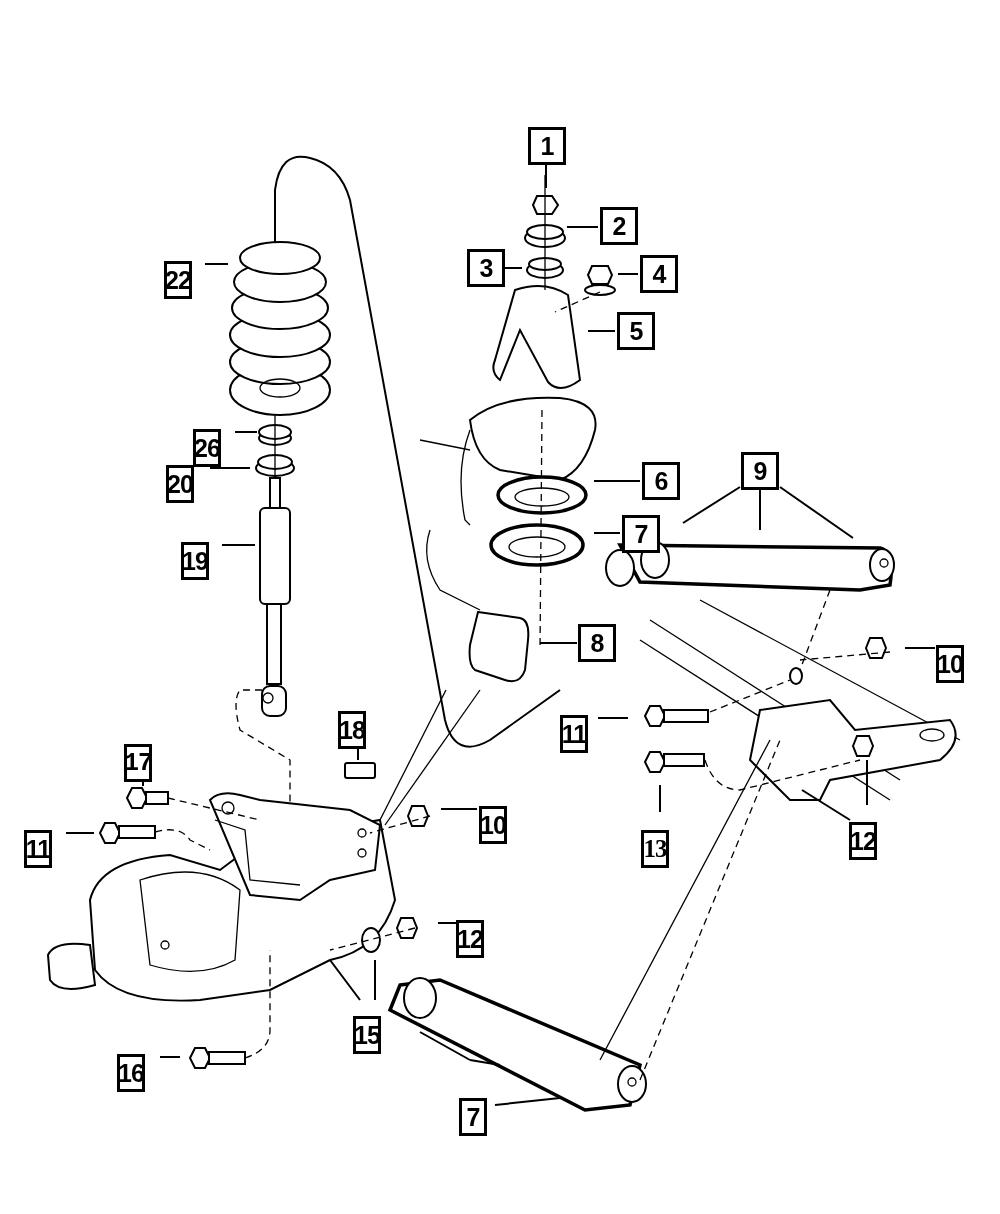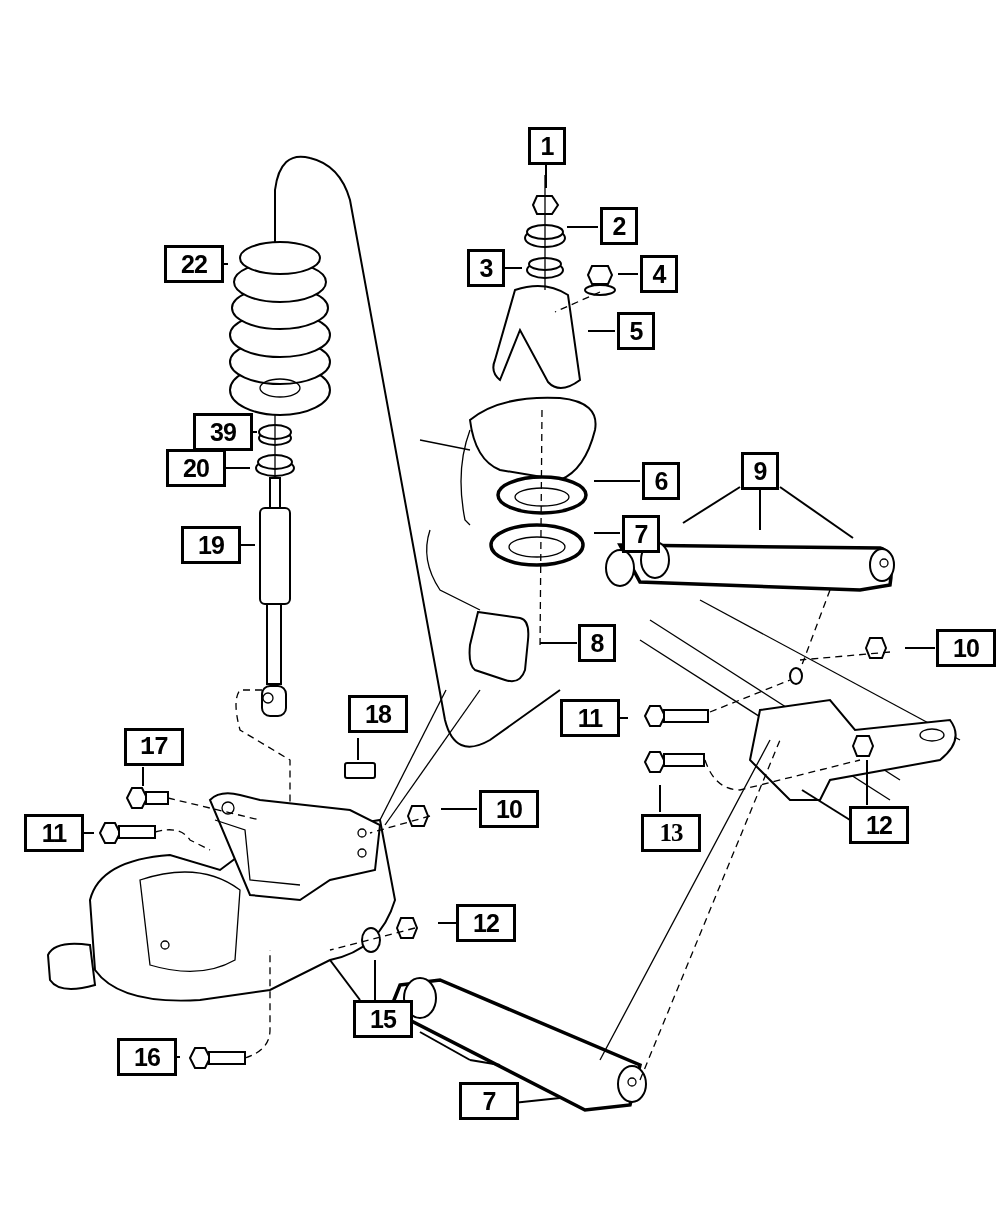--- a/index.html
+++ b/index.html
@@ -1,21 +1,21 @@
 <!DOCTYPE html>
 <html><head>
 <meta charset="utf-8">
 <style>
   html,body{margin:0;padding:0;background:#ffffff;}
   body{width:1000px;height:1214px;position:relative;overflow:hidden;font-family:"Liberation Sans",sans-serif;}
   #diagram{position:absolute;left:0;top:0;width:1000px;height:1214px;}
   .callout{position:absolute;width:38px;height:38px;border:3px solid #000;background:#fff;box-sizing:border-box;
     display:flex;align-items:center;justify-content:center;font-weight:bold;font-size:25px;color:#000;
     font-family:"Liberation Sans",sans-serif;cursor:pointer;letter-spacing:-1px;}
-  .callout.wide{width:60px;}
+  .callout.wide{width:28px;margin-top:16px;}
   svg .ln{stroke:#000;stroke-width:2;fill:none;}
   svg .thin{stroke:#000;stroke-width:1.3;fill:none;}
   svg .dash{stroke:#000;stroke-width:1.3;fill:none;stroke-dasharray:7 5;}
   svg .part{stroke:#000;stroke-width:2;fill:#fff;}
   svg .thick{stroke:#000;stroke-width:3.5;fill:#fff;}
 </style>
 </head>
 <body>
 
 <svg id="diagram" viewBox="0 0 1000 1214" xmlns="http://www.w3.org/2000/svg">
@@ -212,20 +212,20 @@
 <div class="callout" style="left:578px;top:624px;">8</div>
 <div class="callout" style="left:741px;top:452px;">9</div>
 <div class="callout wide" style="left:936px;top:629px;">10</div>
 <div class="callout wide" style="left:560px;top:699px;">11</div>
 <div class="callout wide" style="left:849px;top:806px;">12</div>
 <div class="callout wide" style="left:641px;top:814px;font-family:Liberation Serif, serif;">13</div>
 <div class="callout wide" style="left:459px;top:1082px;">7</div>
 <div class="callout wide" style="left:353px;top:1000px;">15</div>
 <div class="callout wide" style="left:117px;top:1038px;">16</div>
 <div class="callout wide" style="left:124px;top:728px;font-family:Liberation Mono, monospace;">17</div>
-<div class="callout wide" style="left:348px;top:695px;">18</div>
+<div class="callout wide" style="left:338px;top:695px;">18</div>
 <div class="callout wide" style="left:181px;top:526px;text-align:right;">19</div>
 <div class="callout wide" style="left:166px;top:449px;text-align:center;">20</div>
-<div class="callout wide" style="left:193px;top:413px;">39</div>
+<div class="callout wide" style="left:193px;top:413px;">26</div>
 <div class="callout wide" style="left:164px;top:245px;">22</div>
 <div class="callout wide" style="left:24px;top:814px;">11</div>
 <div class="callout wide" style="left:479px;top:790px;">10</div>
 <div class="callout wide" style="left:456px;top:904px;">12</div>
 
 </body></html>

